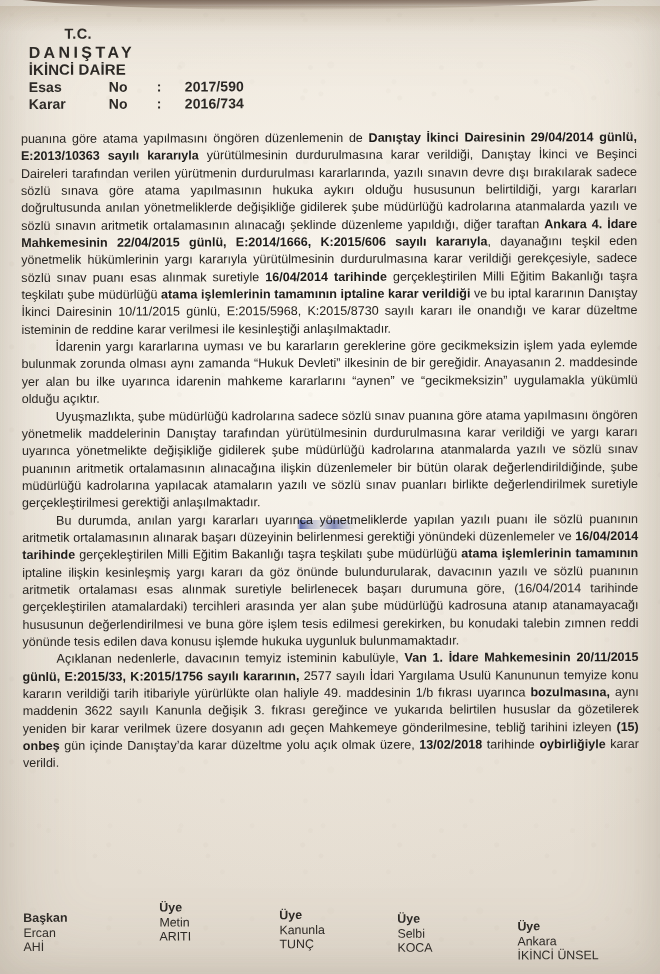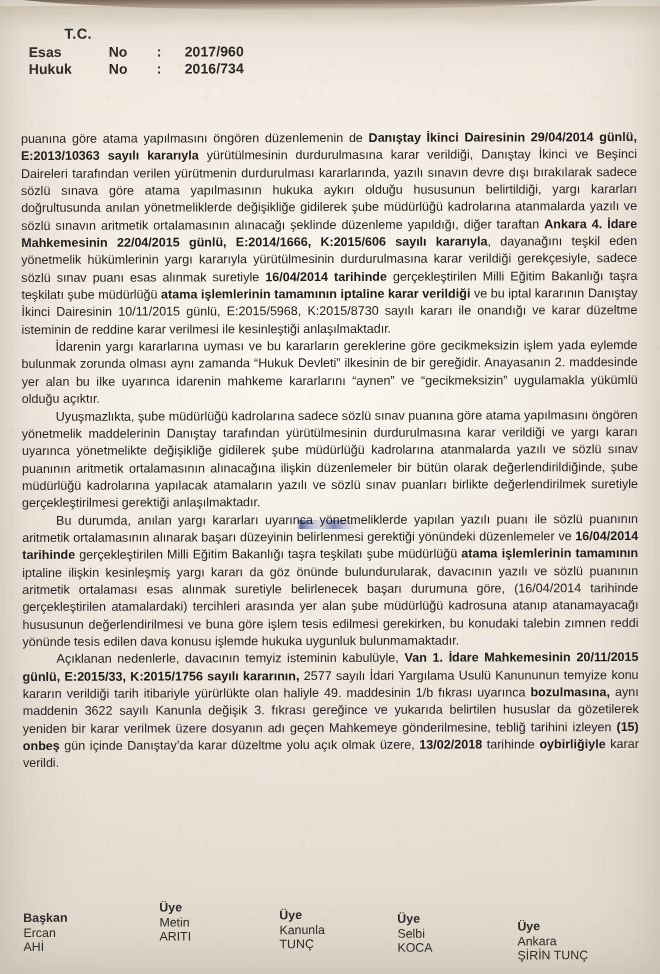--- a/index.html
+++ b/index.html
@@ -193,30 +193,32 @@
   <div id="paper-tone"></div>
   <div id="paper-grain"></div>
   <div id="top-sheen"></div>
   <div id="top-shadow"></div>
 
   <div id="skew">
     <div id="content">
 
       <div class="header">
         <div class="hdr-tc">T.C.</div>
+        <div class="hdr-danistay">DANIŞTAY</div>
+        <div class="hdr-daire">İKİNCİ DAİRE</div>
 
         <div class="hdr-row">
           <span class="lbl">Esas</span>
           <span class="no">No</span>
           <span class="sep">:</span>
-          <span class="val">2017/960</span>
+          <span class="val">2017/590</span>
         </div>
 
         <div class="hdr-row">
-          <span class="lbl">Hukuk</span>
+          <span class="lbl">Karar</span>
           <span class="no">No</span>
           <span class="sep">:</span>
           <span class="val">2016/734</span>
         </div>
       </div>
 
       <div class="body" id="body-text">
           <p class="noindent"><span>puanına göre atama yapılmasını öngören düzenlemenin de </span><b>Danıştay İkinci Dairesinin 29/04/2014 günlü, E:2013/10363 sayılı kararıyla</b><span> yürütülmesinin durdurulmasına karar verildiği, Danıştay İkinci ve Beşinci Daireleri tarafından verilen yürütmenin durdurulması kararlarında, yazılı sınavın devre dışı bırakılarak sadece sözlü sınava göre atama yapılmasının hukuka aykırı olduğu hususunun belirtildiği, yargı kararları doğrultusunda anılan yönetmeliklerde değişikliğe gidilerek şube müdürlüğü kadrolarına atanmalarda yazılı ve sözlü sınavın aritmetik ortalamasının alınacağı şeklinde düzenleme yapıldığı, diğer taraftan </span><b>Ankara 4. İdare Mahkemesinin 22/04/2015 günlü, E:2014/1666, K:2015/606 sayılı kararıyla</b><span>, dayanağını teşkil eden yönetmelik hükümlerinin yargı kararıyla yürütülmesinin durdurulmasına karar verildiği gerekçesiyle, sadece sözlü sınav puanı esas alınmak suretiyle </span><b>16/04/2014 tarihinde</b><span> gerçekleştirilen Milli Eğitim Bakanlığı taşra teşkilatı şube müdürlüğü </span><b>atama işlemlerinin tamamının iptaline karar verildiği</b><span> ve bu iptal kararının Danıştay İkinci Dairesinin 10/11/2015 günlü, E:2015/5968, K:2015/8730 sayılı kararı ile onandığı ve karar düzeltme isteminin de reddine karar verilmesi ile kesinleştiği anlaşılmaktadır.</span></p>
           <p><span>İdarenin yargı kararlarına uyması ve bu kararların gereklerine göre gecikmeksizin işlem yada eylemde bulunmak zorunda olması aynı zamanda “Hukuk Devleti” ilkesinin de bir gereğidir. Anayasanın 2. maddesinde yer alan bu ilke uyarınca idarenin mahkeme kararlarını “aynen” ve “gecikmeksizin” uygulamakla yükümlü olduğu açıktır.</span></p>
           <p><span>Uyuşmazlıkta, şube müdürlüğü kadrolarına sadece sözlü sınav puanına göre atama yapılmasını öngören yönetmelik maddelerinin Danıştay tarafından yürütülmesinin durdurulmasına karar verildiği ve yargı kararı uyarınca yönetmelikte değişikliğe gidilerek şube müdürlüğü kadrolarına atanmalarda yazılı ve sözlü sınav puanının aritmetik ortalamasının alınacağına ilişkin düzenlemeler bir bütün olarak değerlendirildiğinde, şube müdürlüğü kadrolarına yapılacak atamaların yazılı ve sözlü sınav puanları birlikte değerlendirilmek suretiyle gerçekleştirilmesi gerektiği anlaşılmaktadır.</span></p>
@@ -241,21 +243,21 @@
             <div class="last">TUNÇ</div>
           </div>
           <div class="sig sig-3">
             <div class="role">Üye</div>
             <div class="first">Selbi</div>
             <div class="last">KOCA</div>
           </div>
           <div class="sig sig-4">
             <div class="role">Üye</div>
             <div class="first">Ankara</div>
-            <div class="last">ŞİRİN TUNÇ</div>
+            <div class="last">İKİNCİ ÜNSEL</div>
           </div>
         </div>
 
     </div>
   </div>
 
   <div class="smudge"></div>
   <div id="vignette"></div>
 </div>
 

